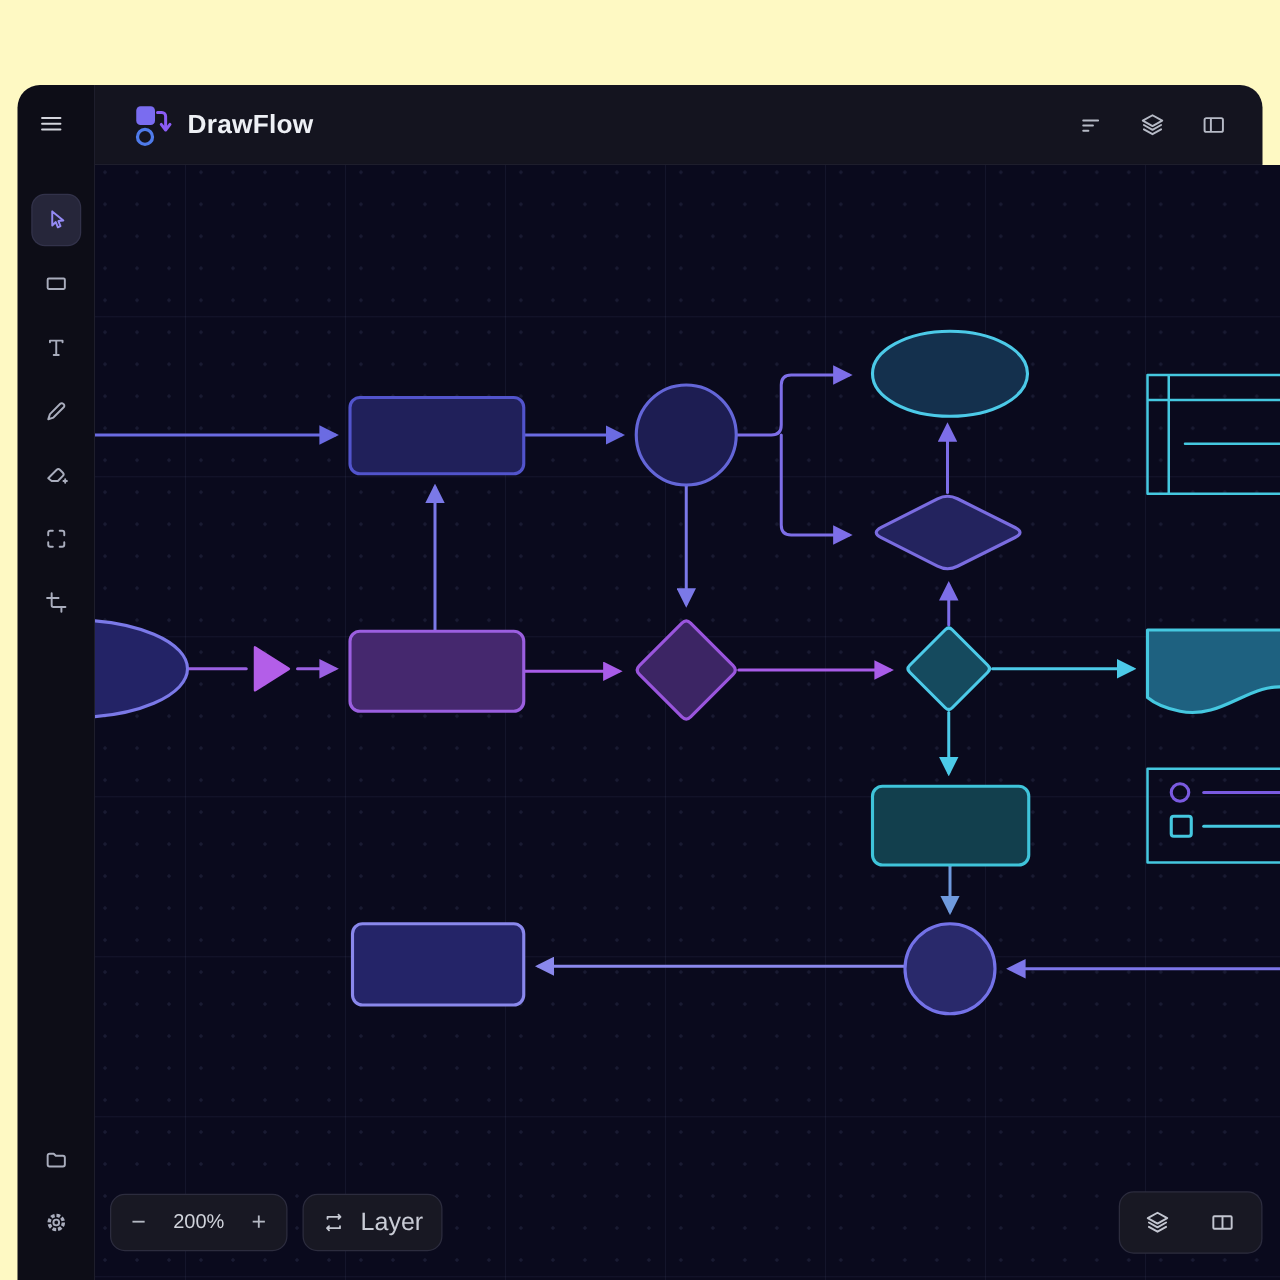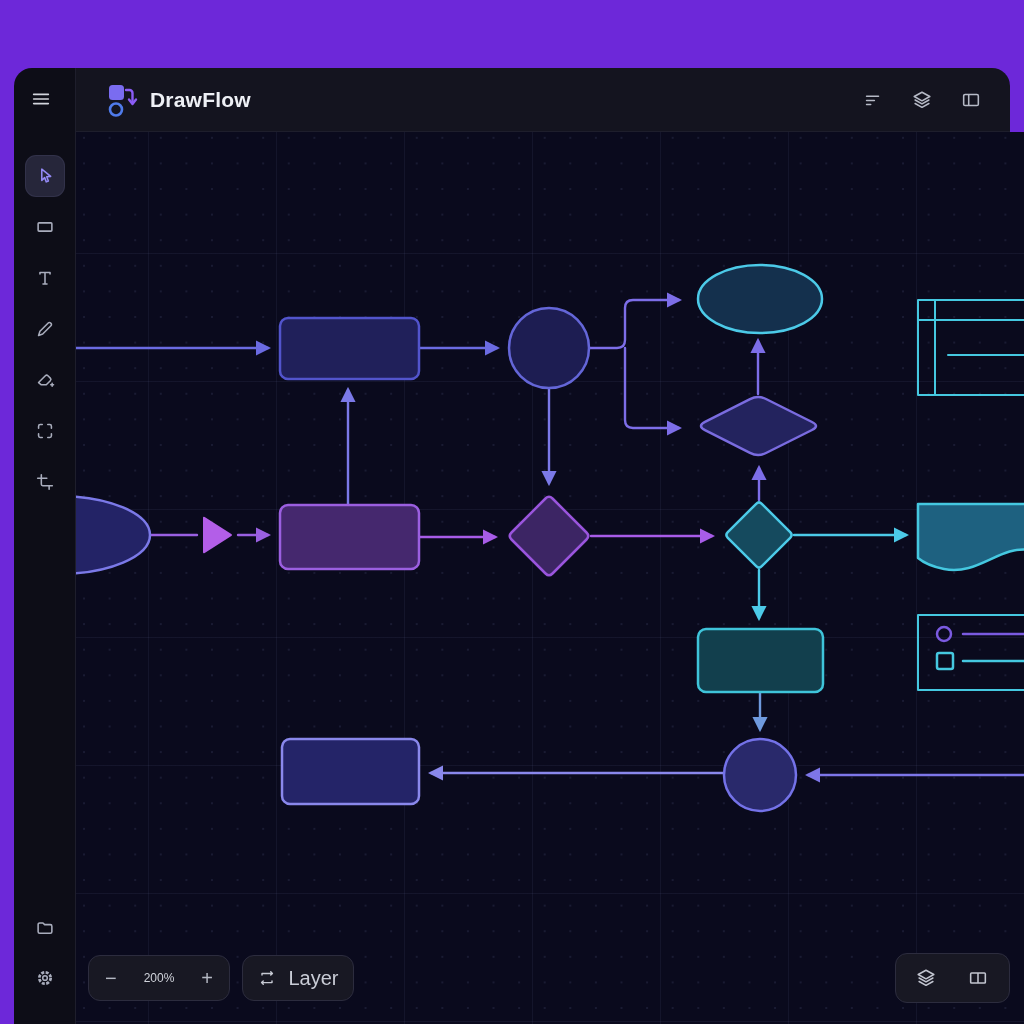--- a/index.html
+++ b/index.html
@@ -1,17 +1,17 @@
 <!DOCTYPE html>
 <html><head>
 <meta charset="utf-8">
 <style>
   html,body{margin:0;padding:0;background:#060610;}
   *{box-sizing:border-box;}
-  .stage{position:relative;width:1024px;height:1024px;background:#6d28d9;overflow:hidden;
+  .stage{position:relative;width:1024px;height:1024px;background:#fef9c3;overflow:hidden;
          font-family:"Liberation Sans",sans-serif;}
   
   .canvas{position:absolute;left:76px;top:132px;right:0;bottom:0;background:#0a0a1d;
     background-image:
       radial-gradient(circle, rgba(130,140,195,0.13) 1.2px, transparent 1.4px),
       linear-gradient(rgba(125,135,190,0.09) 1px, transparent 1px),
       linear-gradient(90deg, rgba(125,135,190,0.09) 1px, transparent 1px);
     background-size:25.6px 25.6px, 128px 128px, 128px 128px;
     background-position:72px 121px, 72px 121px, 72px 121px;}
   .canvas svg{position:absolute;left:0;top:0;width:948px;height:892px;display:block;}
@@ -32,21 +32,21 @@
   .logo{width:32px;height:36px;margin-left:31px;flex:0 0 auto;}
   .app-title{font-size:21px;font-weight:700;color:#eef0f5;margin:0 0 0 11px;letter-spacing:.2px;}
   .header-icons{margin-left:auto;display:flex;align-items:center;gap:27px;padding-right:28px;}
   .hbtn{background:none;border:none;color:#b6bac6;padding:0;cursor:pointer;width:22px;height:22px;}
   
   .pill{position:absolute;background:#181823;border:1px solid #2c2c3e;border-radius:12px;
     display:flex;align-items:center;z-index:3;color:#c6c9d3;}
   .zoom-pill{left:88px;bottom:23px;width:142px;height:46px;justify-content:space-between;padding:0 13px;}
   .zoom-pill button{background:none;border:none;color:#b4b8c3;font-size:20px;cursor:pointer;padding:0 3px;
     font-family:"Liberation Sans",sans-serif;}
-  .zoom-value{font-size:12px;color:#d0d3db;}
+  .zoom-value{font-size:16px;color:#d0d3db;}
   .layer-pill{left:242px;bottom:23px;width:112px;height:46px;justify-content:center;gap:11px;cursor:pointer;}
   .layer-label{font-size:20px;color:#c9ccd6;}
   .br-pill{right:14px;bottom:21px;width:115px;height:50px;justify-content:center;gap:28px;}
   .br-pill .hbtn{width:24px;height:24px;color:#c2c5d0;}
 </style>
 </head>
 <body>
 
 <div class="stage">
   <div class="canvas">

